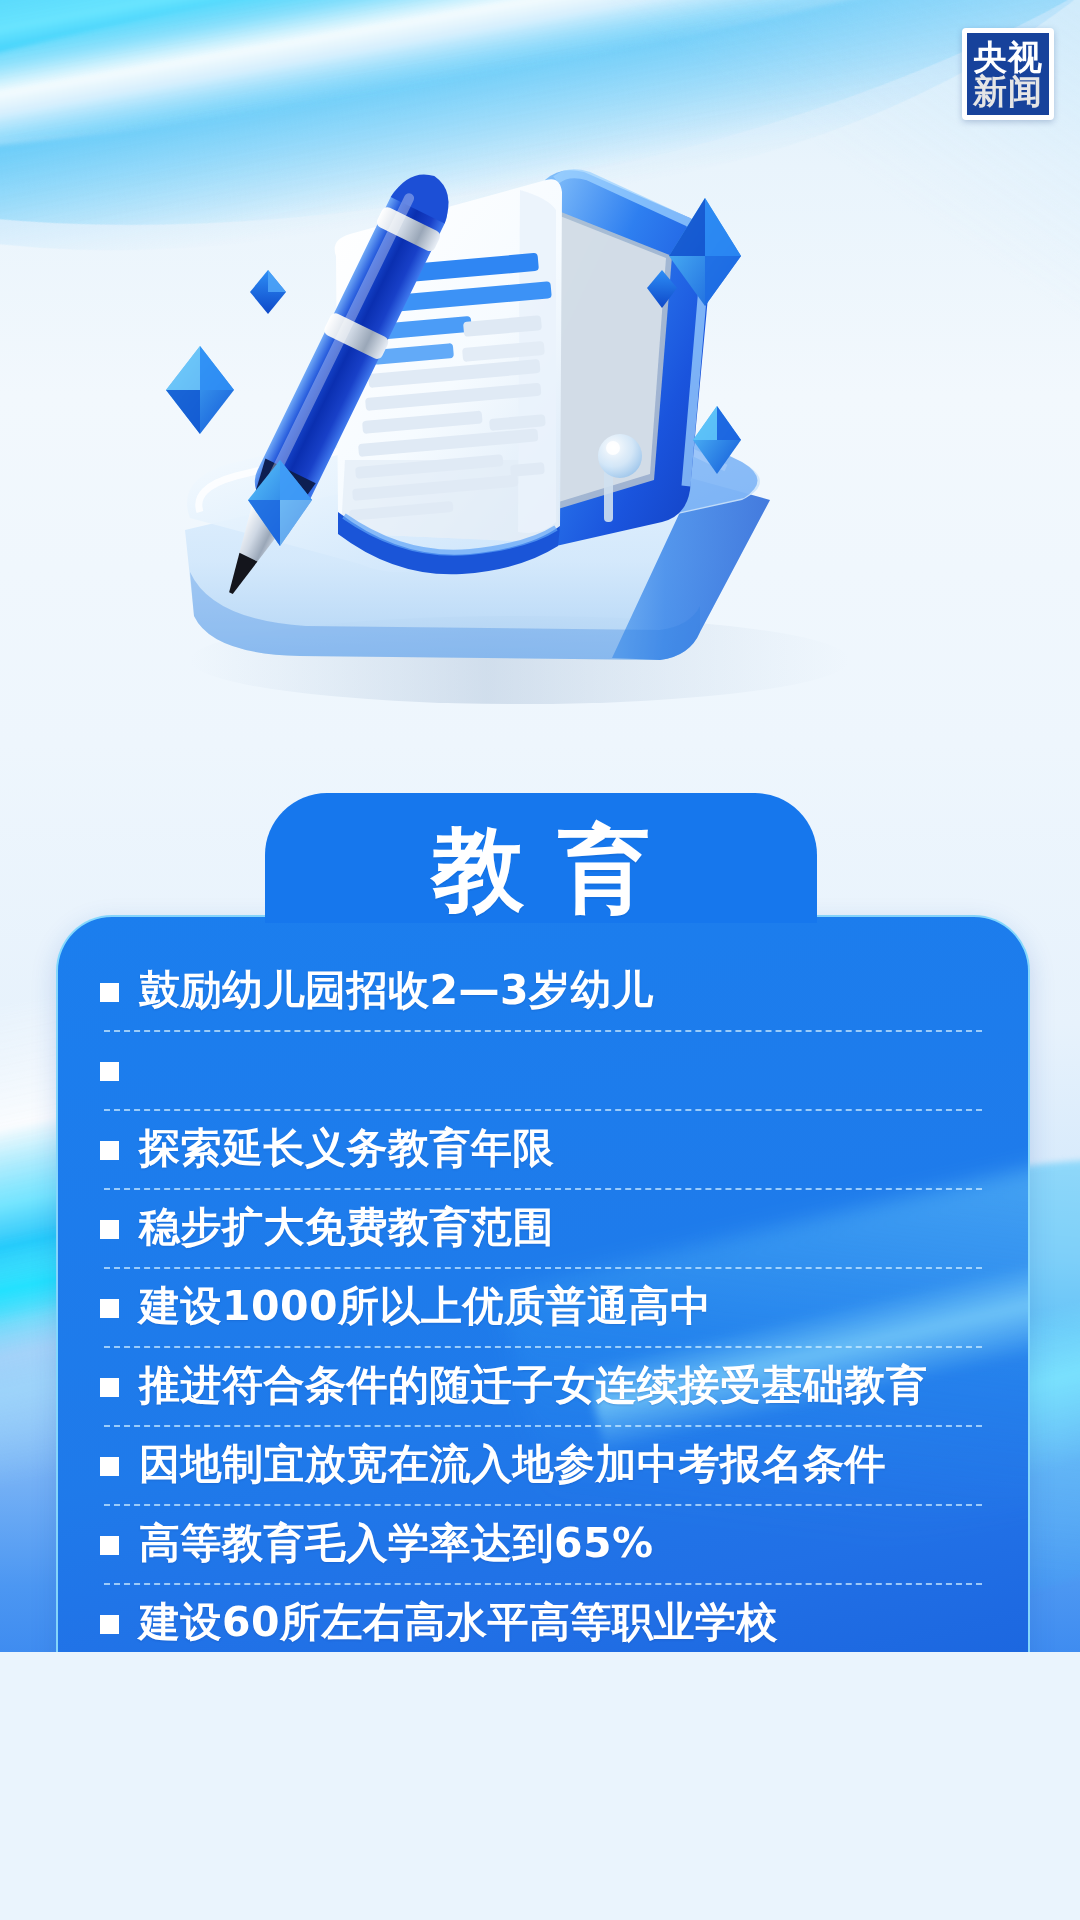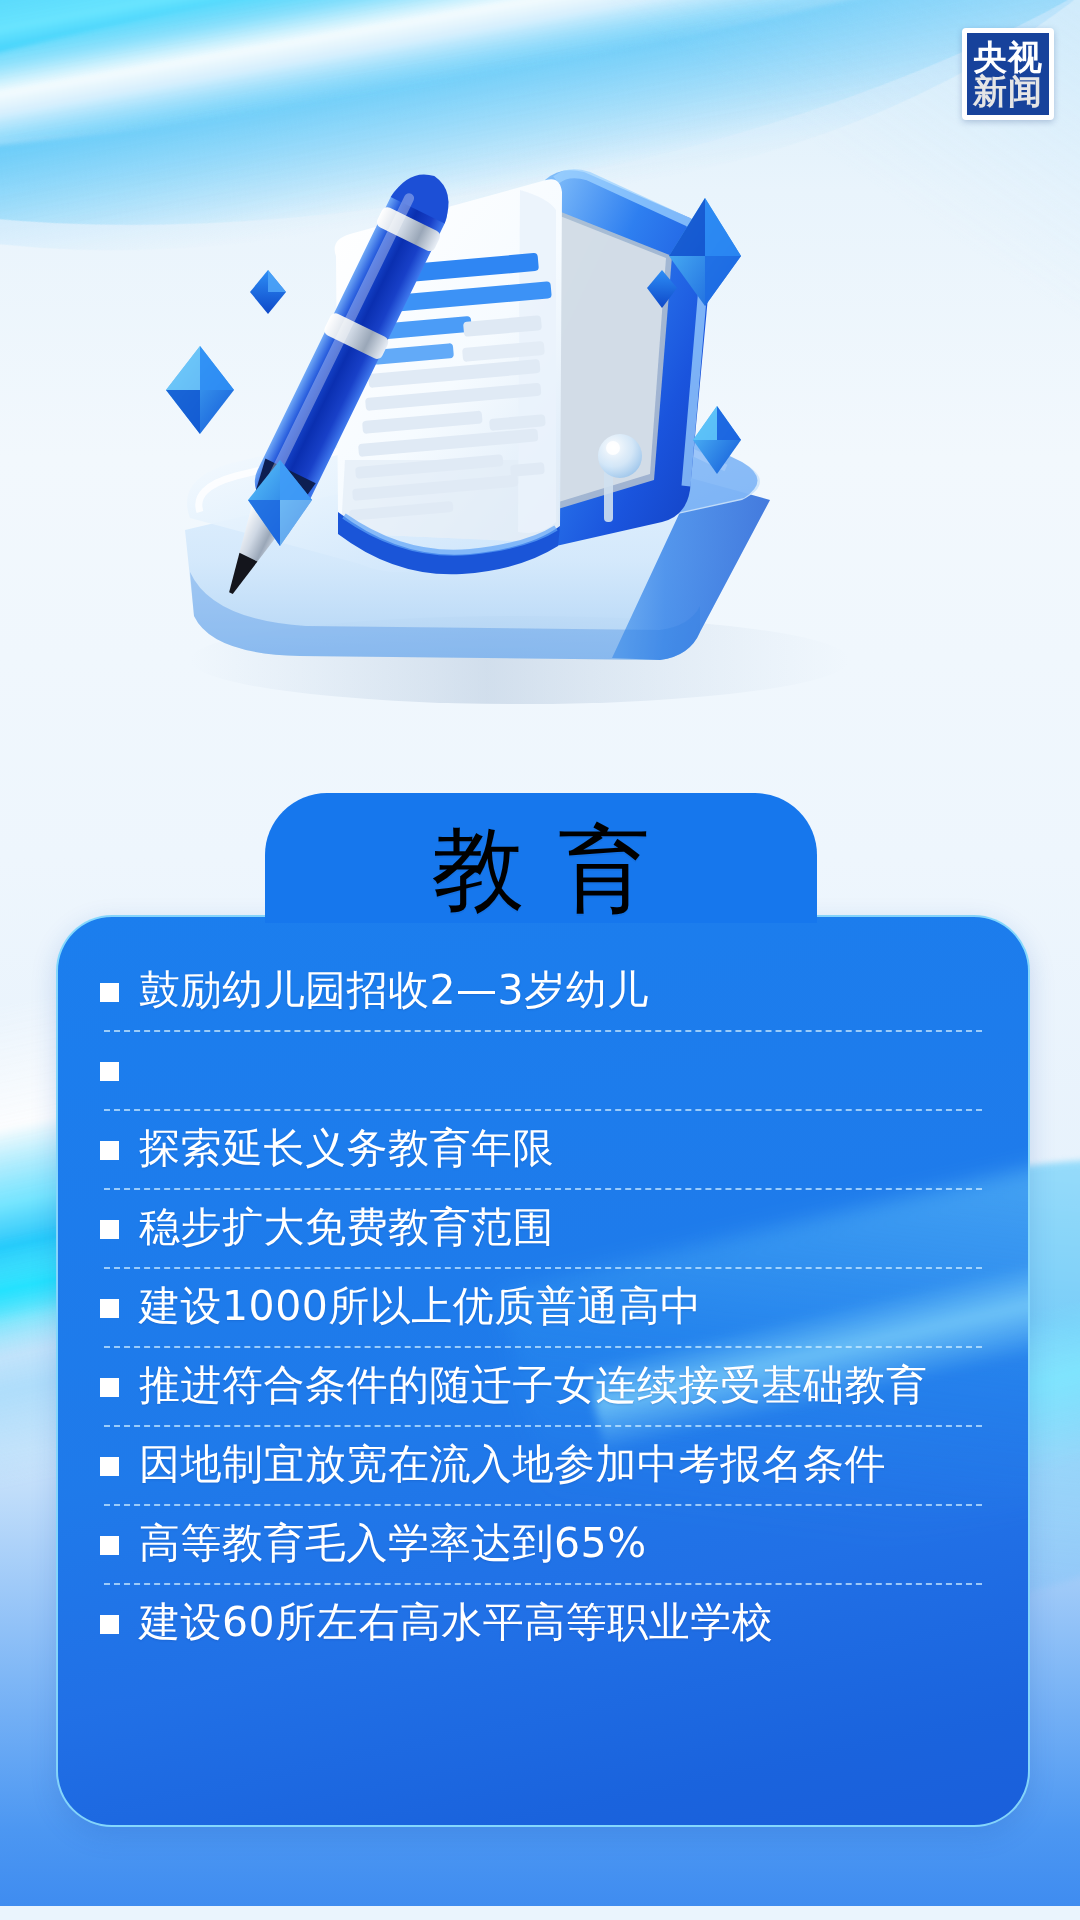--- a/index.html
+++ b/index.html
@@ -5,21 +5,21 @@
 <style>
   html,body{margin:0;padding:0;}
   body{
     width:1080px;height:1920px;
     font-family:"Liberation Sans","DejaVu Sans",sans-serif;
     overflow:hidden;
     background:#eaf4fd;
   }
   .poster{
     position:relative;
-    width:1080px;height:1906px;
+    width:1080px;height:1652px;
     overflow:hidden;
     background:
       linear-gradient(180deg,#d8eefb 0%, #e9f4fc 10%, #f2f8fd 24%, #eef6fd 45%, #e7f2fc 62%, #cfe6fb 76%, #7fb7f6 88%, #4c97f2 96%, #3f8cf0 100%);
   }
 
   
   .bg-layer{position:absolute;inset:0;overflow:hidden;}
   .ribbon{position:absolute;border-radius:50%;filter:blur(0.4px);}
 
   .rb-top1{
@@ -120,23 +120,23 @@
   .title-tab{
     position:absolute;left:265px;top:793px;
     width:552px;height:130px;
     background:#1677ed;
     border-top-left-radius:62px;
     border-top-right-radius:62px;
     display:flex;align-items:center;justify-content:center;
     z-index:4;
   }
   .title-text{
-    color:#000000;
+    color:#ffffff;
     font-size:92px;
-    font-weight:400;
+    font-weight:700;
     letter-spacing:34px;
     text-indent:34px;
     line-height:1;
     margin-top:24px;
     font-family:"DejaVu Sans","Liberation Sans",sans-serif;
     text-shadow:0 2px 0 rgba(10,70,160,.12);
     white-space:nowrap;
   }
 
   
@@ -183,21 +183,21 @@
   .bullet{
     width:19px;height:19px;
     background:#ffffff;
     flex:0 0 19px;
     margin-right:20px;
     margin-top:4px;
   }
   .item-text{
     color:#ffffff;
     font-size:41px;
-    font-weight:400;
+    font-weight:700;
     line-height:1.05;
     letter-spacing:.5px;
     white-space:nowrap;
     font-family:"DejaVu Sans","Liberation Sans",sans-serif;
     text-shadow:0 1px 2px rgba(10,60,150,.22);
   }
 </style>
 </head>
 <body>
 

